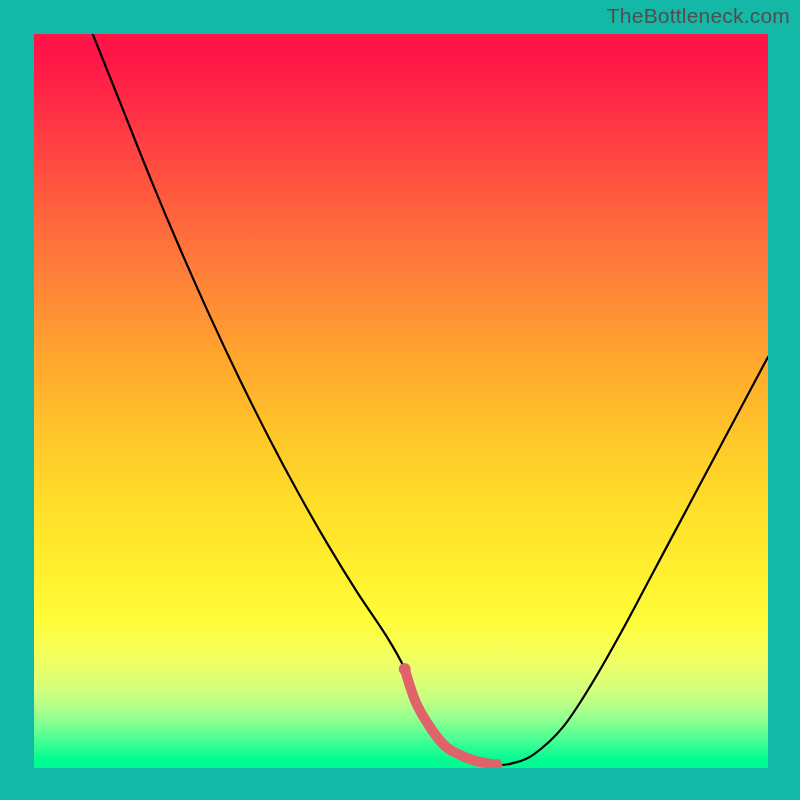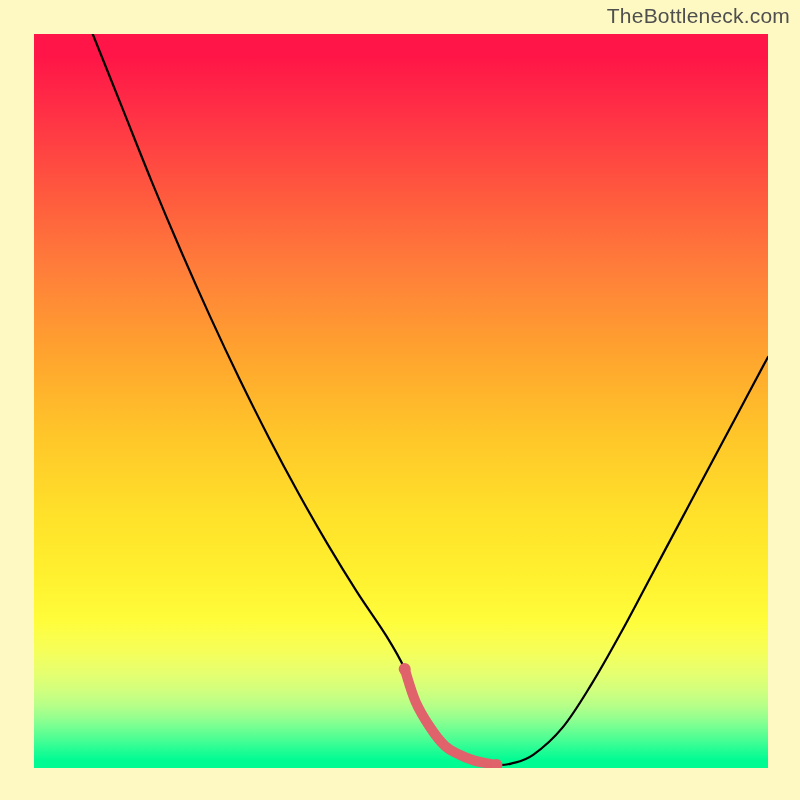--- a/index.html
+++ b/index.html
@@ -8,21 +8,21 @@
     width: 800px;
     height: 800px;
     overflow: hidden;
     background: #000;
     font-family: Arial, Helvetica, sans-serif;
   }
   .frame {
     position: relative;
     width: 800px;
     height: 800px;
-    background: #fef9c3;
+    background: #14b8a6;
   }
   .watermark {
     position: absolute;
     top: 4px;
     right: 10px;
     color: #4f4f4f;
     font-size: 21px;
     letter-spacing: 0.2px;
     z-index: 50;
   }

